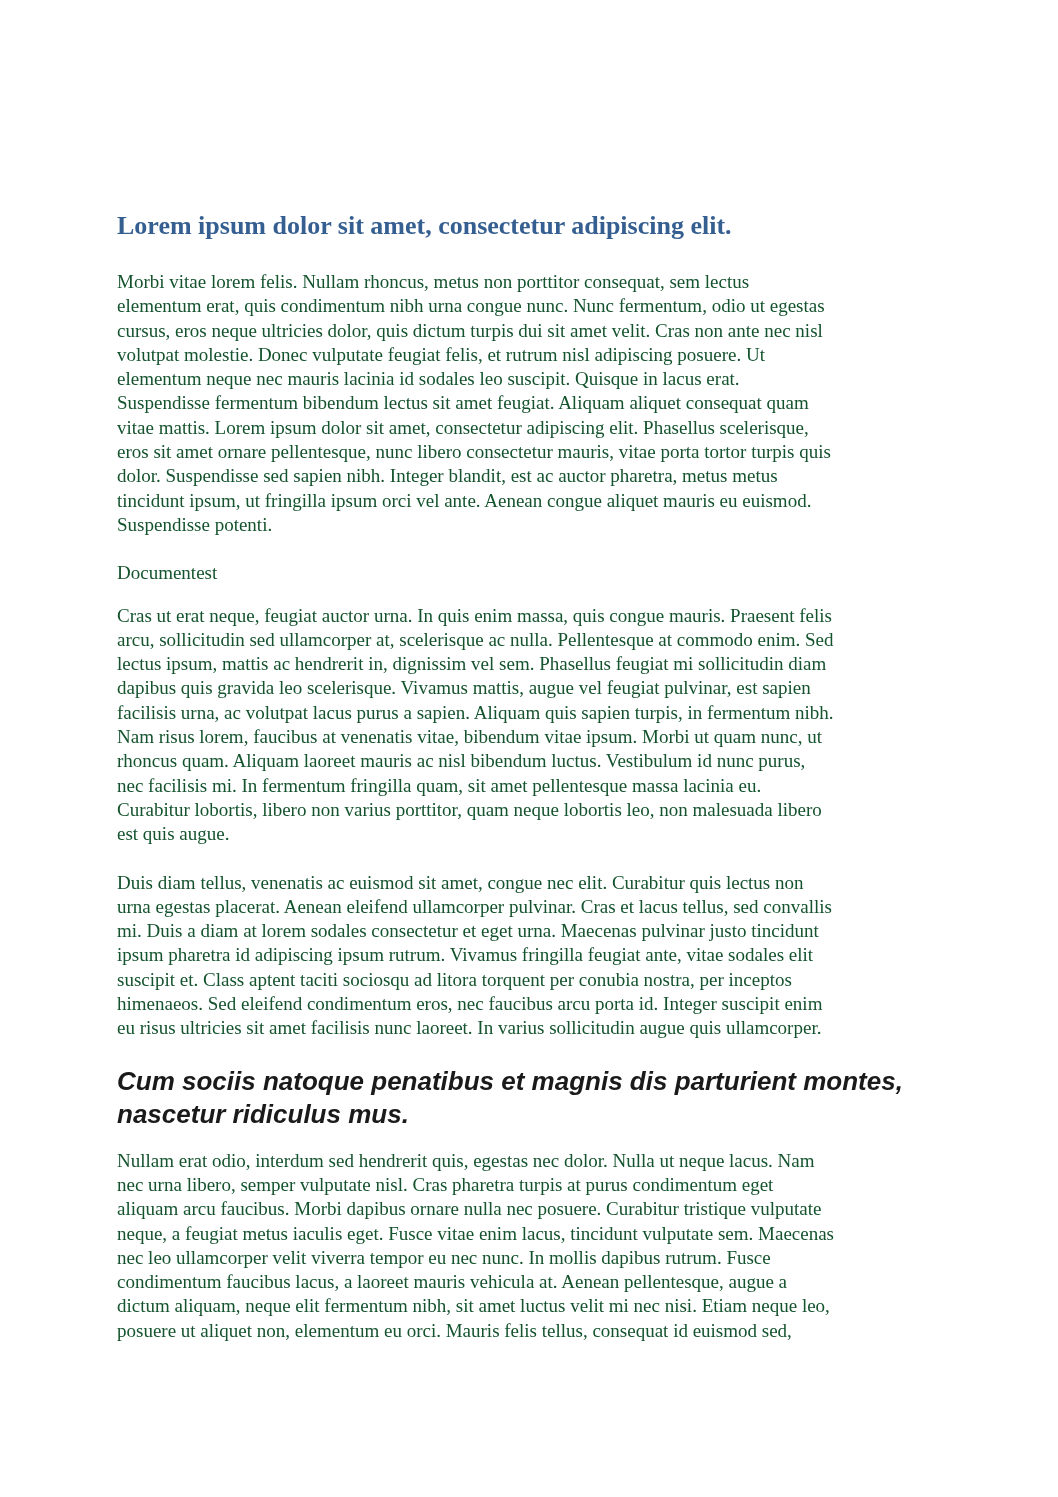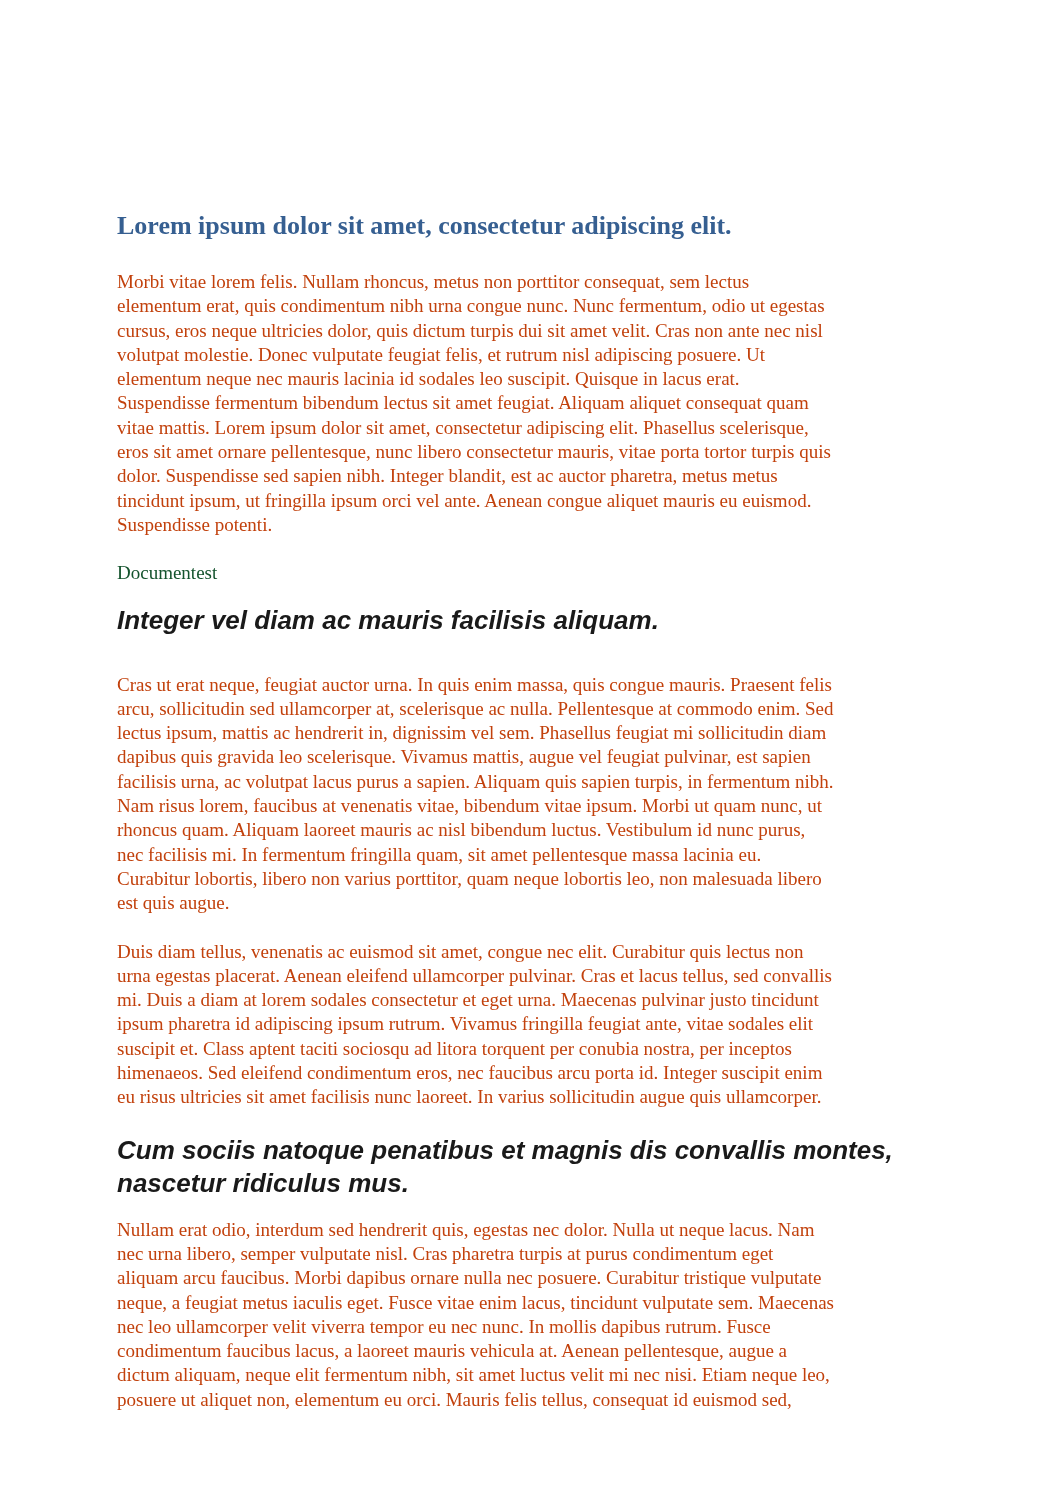--- a/index.html
+++ b/index.html
@@ -22,21 +22,21 @@
     font-weight: bold;
     font-size: 26px;
     line-height: 34px;
     color: #365f91;
     margin: 0 0 27px 0;
   }
   .body-par {
     font-family: "Liberation Serif", "DejaVu Serif", serif;
     font-size: 19px;
     line-height: 24.3px;
-    color: #c2410c;
+    color: #14532d;
     white-space: pre-line;
     margin: 0 0 24px 0;
     max-width: 831px;
   }
   .subtitle {
     font-family: "Liberation Serif", "DejaVu Serif", serif;
     font-size: 19px;
     line-height: 24.3px;
     color: #14532d;
     margin: 0 0 18px 0;
@@ -68,42 +68,41 @@
 elementum neque nec mauris lacinia id sodales leo suscipit. Quisque in lacus erat.
 Suspendisse fermentum bibendum lectus sit amet feugiat. Aliquam aliquet consequat quam
 vitae mattis. Lorem ipsum dolor sit amet, consectetur adipiscing elit. Phasellus scelerisque,
 eros sit amet ornare pellentesque, nunc libero consectetur mauris, vitae porta tortor turpis quis
 dolor. Suspendisse sed sapien nibh. Integer blandit, est ac auctor pharetra, metus metus
 tincidunt ipsum, ut fringilla ipsum orci vel ante. Aenean congue aliquet mauris eu euismod.
 Suspendisse potenti.</p>
 
   <p class="subtitle">Documentest</p>
 
-  <h2 class="section-heading">Integer vel diam ac mauris facilisis aliquam.</h2>
 
   <p class="body-par">Cras ut erat neque, feugiat auctor urna. In quis enim massa, quis congue mauris. Praesent felis
 arcu, sollicitudin sed ullamcorper at, scelerisque ac nulla. Pellentesque at commodo enim. Sed
 lectus ipsum, mattis ac hendrerit in, dignissim vel sem. Phasellus feugiat mi sollicitudin diam
 dapibus quis gravida leo scelerisque. Vivamus mattis, augue vel feugiat pulvinar, est sapien
 facilisis urna, ac volutpat lacus purus a sapien. Aliquam quis sapien turpis, in fermentum nibh.
 Nam risus lorem, faucibus at venenatis vitae, bibendum vitae ipsum. Morbi ut quam nunc, ut
 rhoncus quam. Aliquam laoreet mauris ac nisl bibendum luctus. Vestibulum id nunc purus,
 nec facilisis mi. In fermentum fringilla quam, sit amet pellentesque massa lacinia eu.
 Curabitur lobortis, libero non varius porttitor, quam neque lobortis leo, non malesuada libero
 est quis augue.</p>
 
   <p class="body-par">Duis diam tellus, venenatis ac euismod sit amet, congue nec elit. Curabitur quis lectus non
 urna egestas placerat. Aenean eleifend ullamcorper pulvinar. Cras et lacus tellus, sed convallis
 mi. Duis a diam at lorem sodales consectetur et eget urna. Maecenas pulvinar justo tincidunt
 ipsum pharetra id adipiscing ipsum rutrum. Vivamus fringilla feugiat ante, vitae sodales elit
 suscipit et. Class aptent taciti sociosqu ad litora torquent per conubia nostra, per inceptos
 himenaeos. Sed eleifend condimentum eros, nec faucibus arcu porta id. Integer suscipit enim
 eu risus ultricies sit amet facilisis nunc laoreet. In varius sollicitudin augue quis ullamcorper.</p>
 
-  <h2 class="section-heading second">Cum sociis natoque penatibus et magnis dis convallis montes,
+  <h2 class="section-heading second">Cum sociis natoque penatibus et magnis dis parturient montes,
 nascetur ridiculus mus.</h2>
 
   <p class="body-par">Nullam erat odio, interdum sed hendrerit quis, egestas nec dolor. Nulla ut neque lacus. Nam
 nec urna libero, semper vulputate nisl. Cras pharetra turpis at purus condimentum eget
 aliquam arcu faucibus. Morbi dapibus ornare nulla nec posuere. Curabitur tristique vulputate
 neque, a feugiat metus iaculis eget. Fusce vitae enim lacus, tincidunt vulputate sem. Maecenas
 nec leo ullamcorper velit viverra tempor eu nec nunc. In mollis dapibus rutrum. Fusce
 condimentum faucibus lacus, a laoreet mauris vehicula at. Aenean pellentesque, augue a
 dictum aliquam, neque elit fermentum nibh, sit amet luctus velit mi nec nisi. Etiam neque leo,
 posuere ut aliquet non, elementum eu orci. Mauris felis tellus, consequat id euismod sed,</p>

